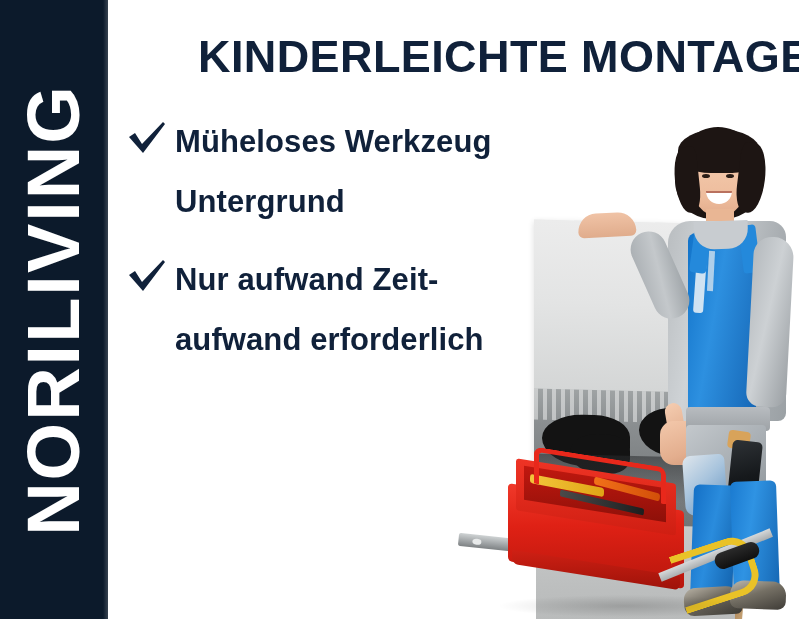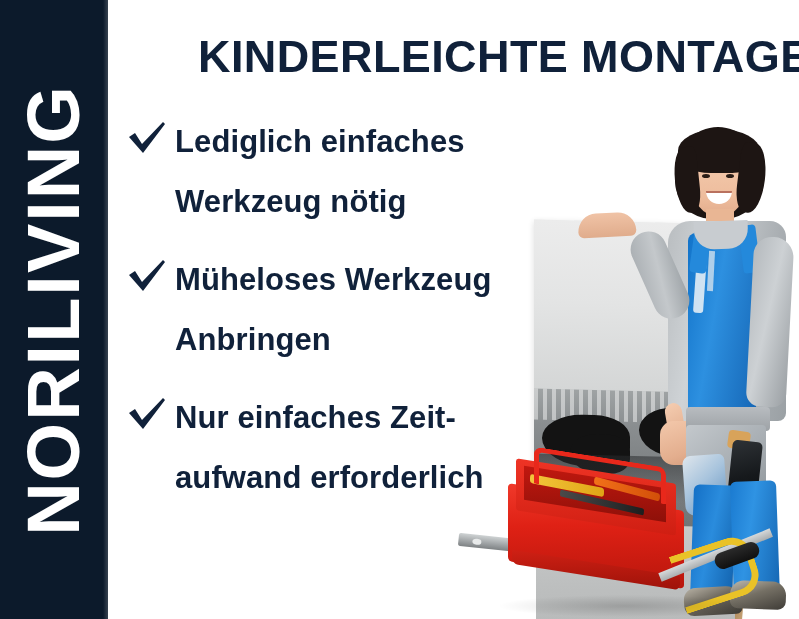--- a/index.html
+++ b/index.html
@@ -333,52 +333,41 @@
 
   <div class="brand-band">
     <div class="brand-text">NORILIVING</div>
     <div class="sheen"></div>
   </div>
 
   <div class="headline">KINDERLEICHTE MONTAGE</div>
 
   <div class="bullets">
 
-    <div class="bullet-row">
-      <span class="check-icon">
-        <svg width="42" height="36" viewBox="0 0 42 36">
-          <path d="M3 17 L9 13 L16 24 L37 2 L39 4 L17 33 Z" fill="#10213a"></path>
-        </svg>
-      </span>
-      <div class="bullet-lines">
-        <div class="bullet-line">Lediglich einfaches</div>
-        <div class="bullet-line">Werkzeug nötig</div>
-      </div>
-    </div>
 
     <div class="bullet-row">
       <span class="check-icon">
         <svg width="42" height="36" viewBox="0 0 42 36">
           <path d="M3 17 L9 13 L16 24 L37 2 L39 4 L17 33 Z" fill="#10213a"></path>
         </svg>
       </span>
       <div class="bullet-lines">
         <div class="bullet-line">Müheloses Werkzeug</div>
-        <div class="bullet-line">Anbringen</div>
+        <div class="bullet-line">Untergrund</div>
       </div>
     </div>
 
     <div class="bullet-row">
       <span class="check-icon">
         <svg width="42" height="36" viewBox="0 0 42 36">
           <path d="M3 17 L9 13 L16 24 L37 2 L39 4 L17 33 Z" fill="#10213a"></path>
         </svg>
       </span>
       <div class="bullet-lines">
-        <div class="bullet-line">Nur einfaches Zeit-</div>
+        <div class="bullet-line">Nur aufwand Zeit-</div>
         <div class="bullet-line">aufwand erforderlich</div>
       </div>
     </div>
 
   </div>
 
   <div class="photo">
 
     <div class="plank2"></div>
     <div class="plank"></div>

